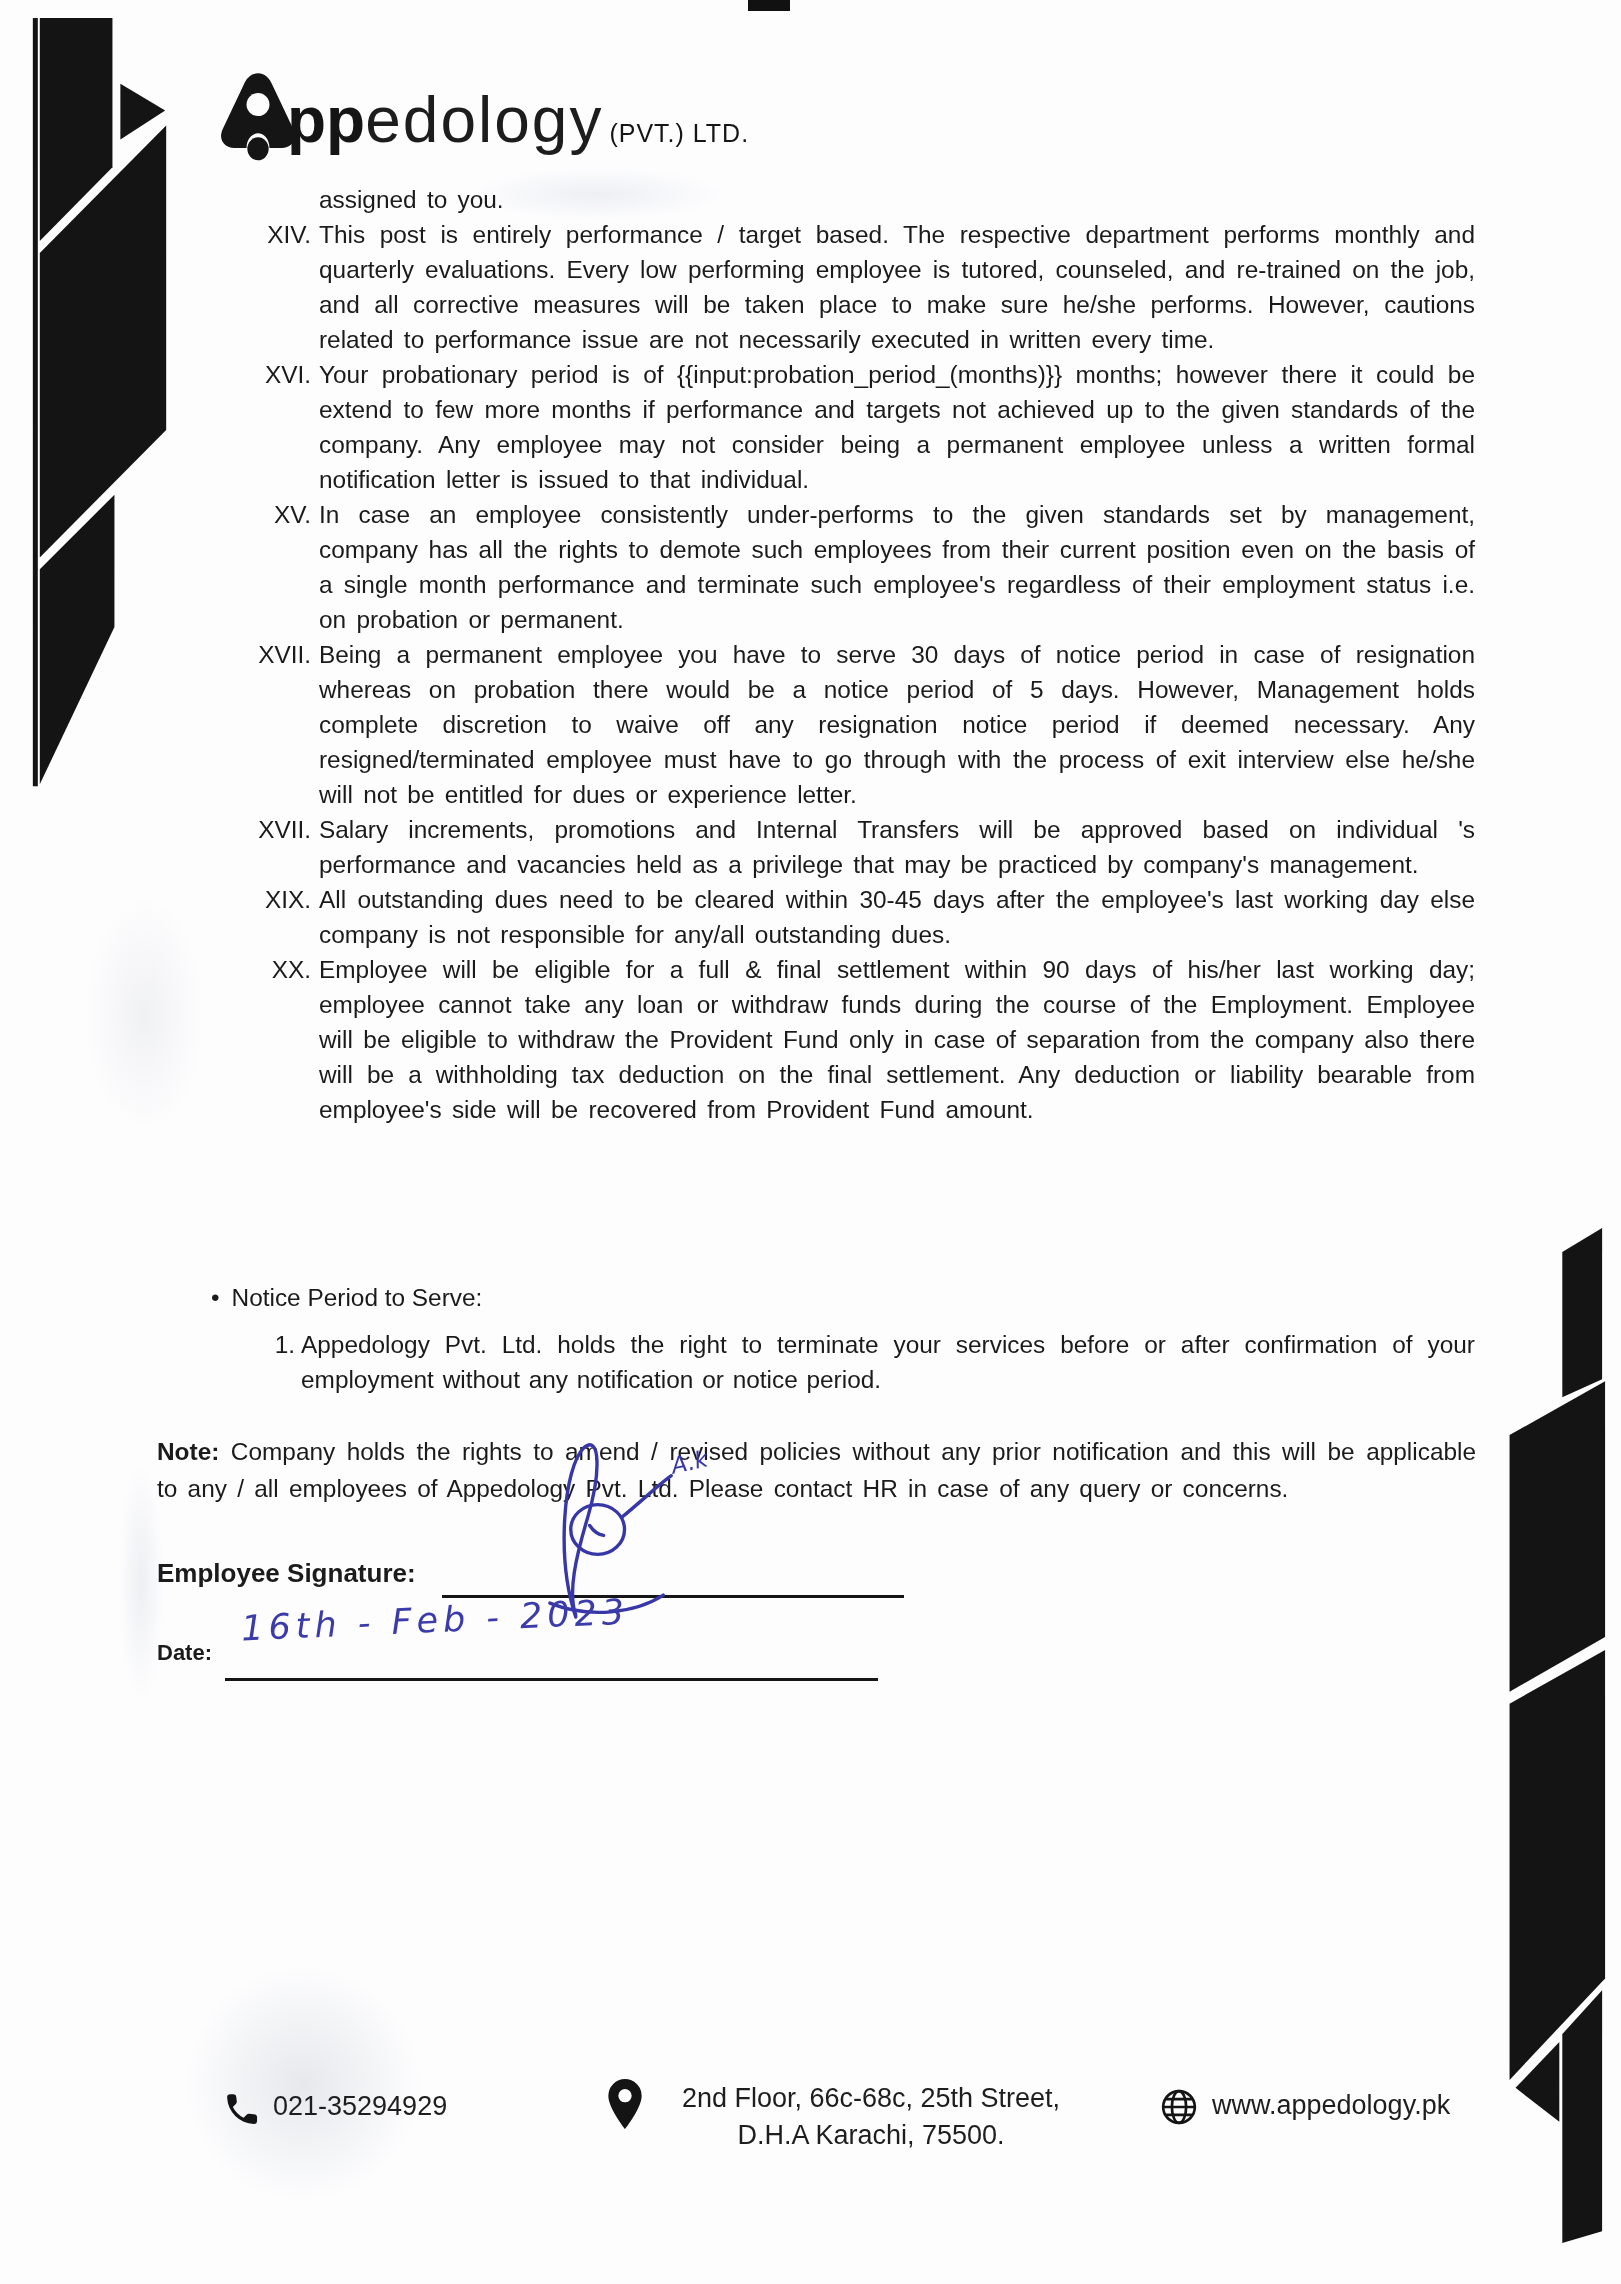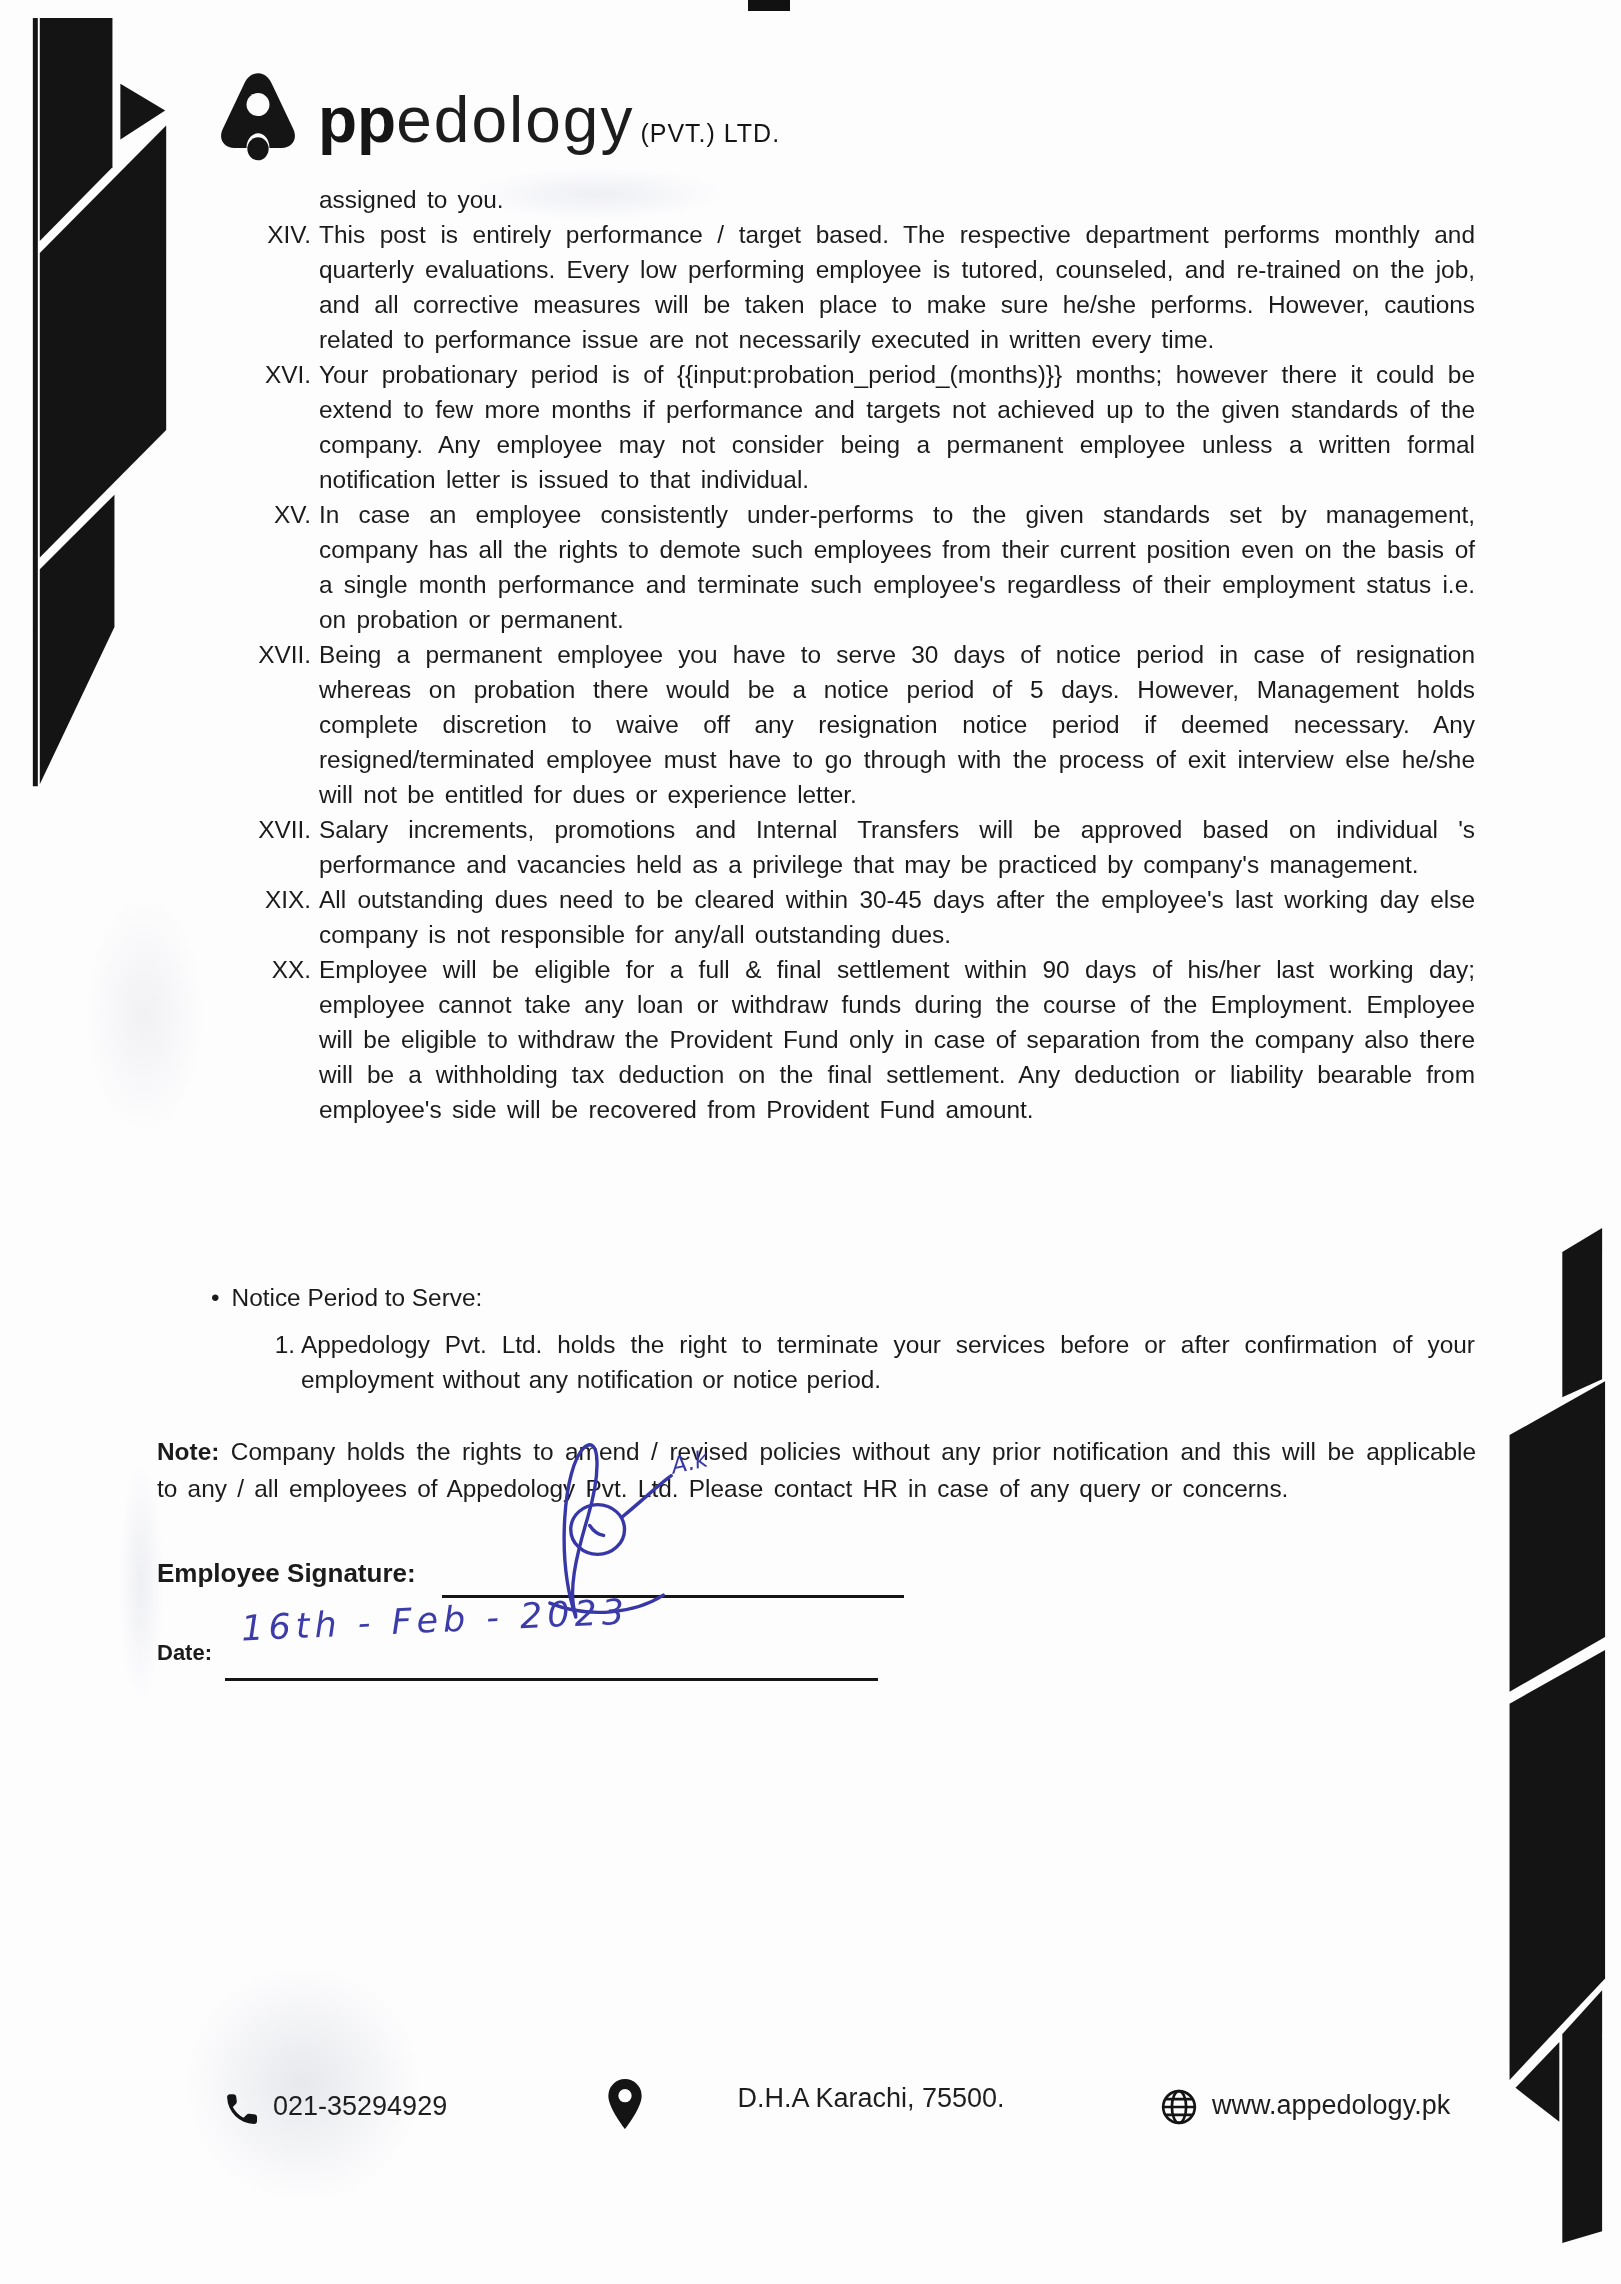--- a/index.html
+++ b/index.html
@@ -7,21 +7,21 @@
     position:relative; width:1622px; height:2285px;
     background:#fdfdfe; overflow:hidden;
     font-family:"Liberation Sans", sans-serif; color:#1b1b1b;
   }
   svg.deco { position:absolute; left:0; top:0; z-index:0; }
   .stain { position:absolute; z-index:0; pointer-events:none; }
 
   
   .logo-mark { position:absolute; left:217px; top:70px; z-index:2; }
   .logo-text {
-    position:absolute; left:318px; top:76px; z-index:2;
+    position:absolute; left:287px; top:76px; z-index:2;
     font-size:64px; line-height:88px; white-space:nowrap; color:#151515;
   }
   .logo-pp { font-weight:700; letter-spacing:0px; }
   .logo-rest { font-weight:400; letter-spacing:2px; color:#1d1d1d; }
   .logo-suffix { font-size:25px; font-weight:400; letter-spacing:1px; margin-left:6px; }
 
   
   .list {
     position:absolute; left:231px; top:182px; width:1244px; z-index:2;
     font-size:24.4px; line-height:35px;
@@ -182,20 +182,21 @@
 
   <svg class="footer-item phone-icon" width="38" height="38" viewBox="0 0 24 24">
     <path fill="#141414" d="M19.2,15.3l-2.6-.3a2,2,0,0,0-1.7.6l-1.9,1.9A15.5,15.5,0,0,1,6.2,10.7L8.1,8.8A2,2,0,0,0,8.7,7.1L8.4,4.5A2,2,0,0,0,6.4,2.7H4.6A2,2,0,0,0,2.6,4.8,17.4,17.4,0,0,0,19.4,21.4a2,2,0,0,0,2.1-2v-1.8A2,2,0,0,0,19.2,15.3Z"></path>
   </svg>
   <div class="footer-item phone-text">021-35294929</div>
 
   <svg class="footer-item pin-icon" width="40" height="56" viewBox="0 0 24 32">
     <path fill="#141414" d="M12,1A10,10,0,0,0,2,11c0,7.5,10,20,10,20S22,18.5,22,11A10,10,0,0,0,12,1Zm0,14A4,4,0,1,1,16,11,4,4,0,0,1,12,15Z"></path>
   </svg>
   <div class="footer-item address">
+    <div>2nd Floor, 66c-68c, 25th Street,</div>
     <div>D.H.A Karachi, 75500.</div>
   </div>
 
   <svg class="footer-item globe-icon" width="38" height="38" viewBox="0 0 24 24">
     <g stroke="#141414" stroke-width="1.7" fill="none">
       <circle cx="12" cy="12" r="10"></circle>
       <ellipse cx="12" cy="12" rx="4.5" ry="10"></ellipse>
       <path d="M2,12 H22 M3.3,7 H20.7 M3.3,17 H20.7"></path>
     </g>
   </svg>

